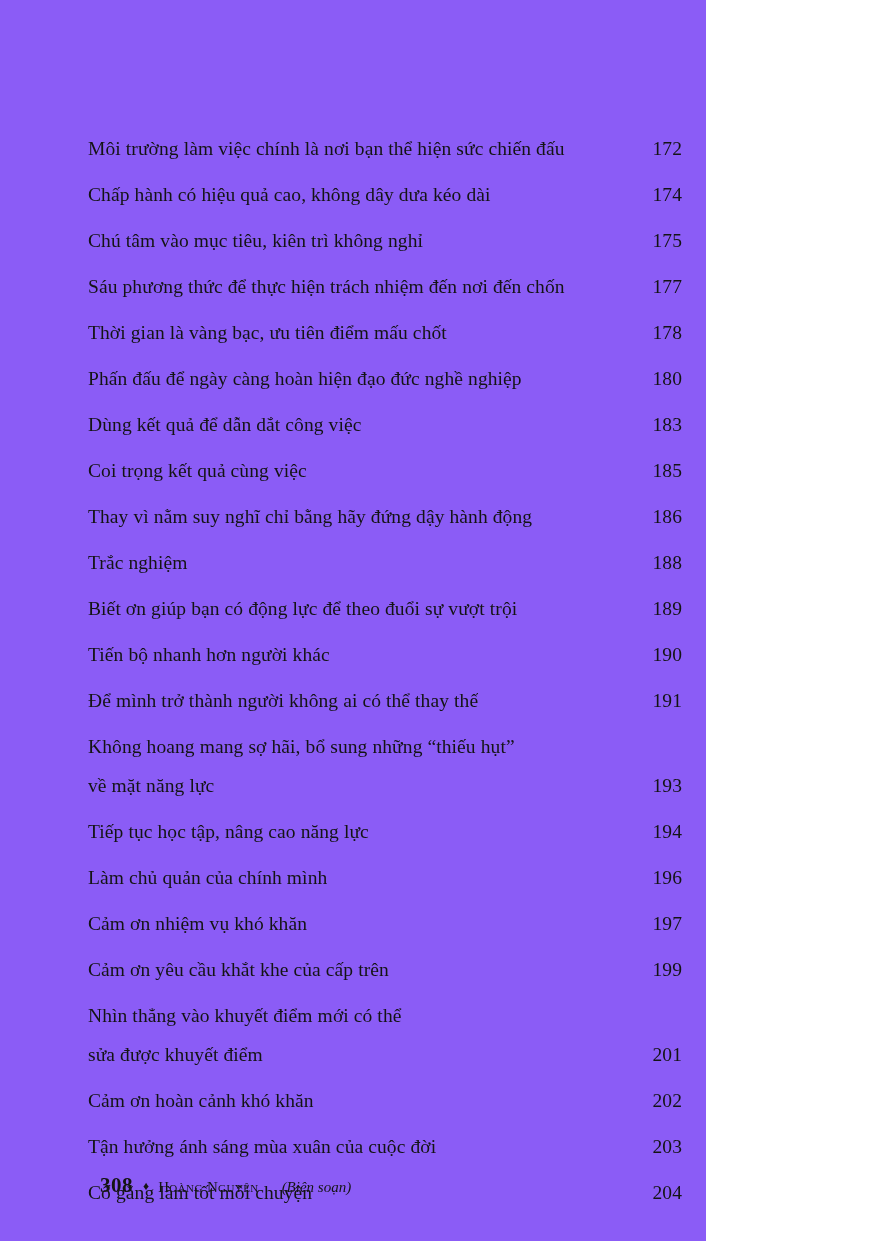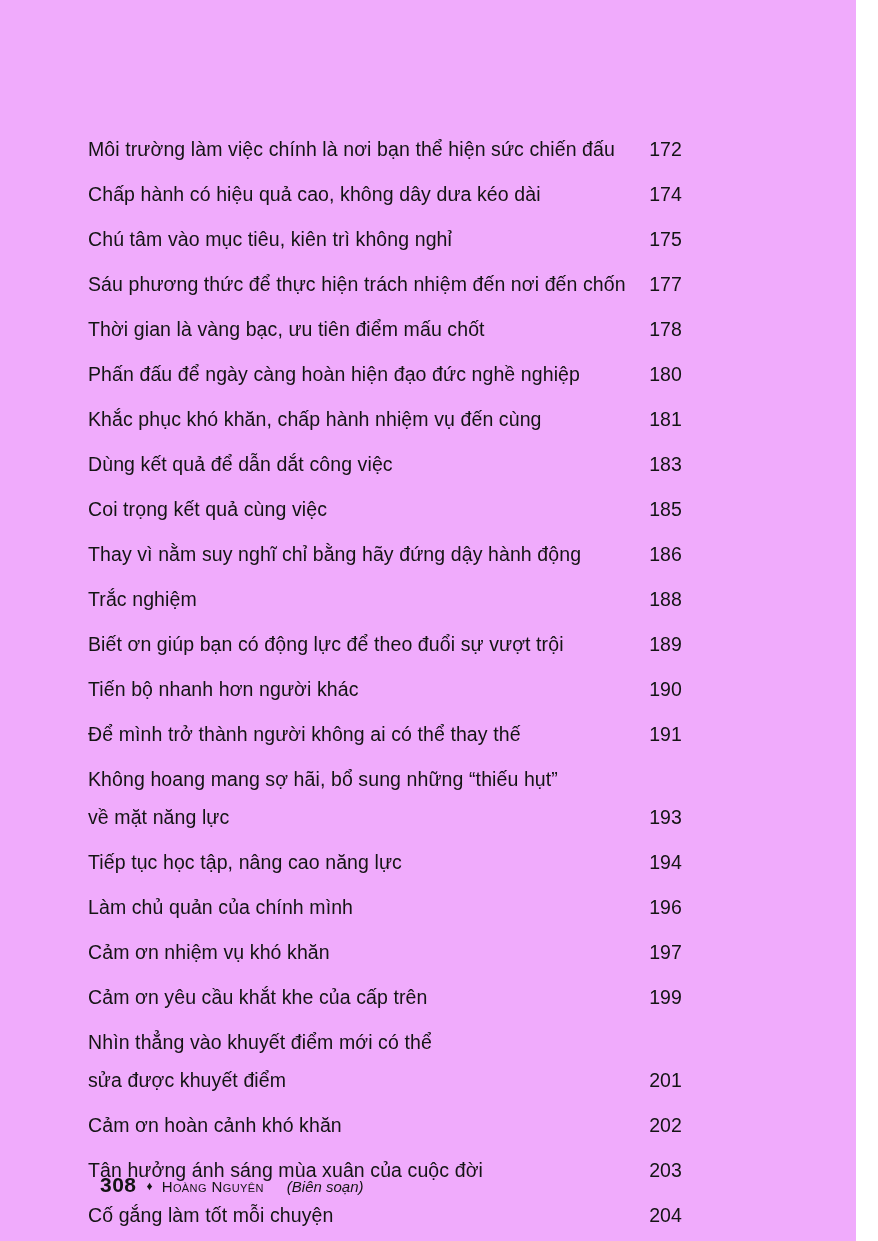--- a/index.html
+++ b/index.html
@@ -2,25 +2,25 @@
 <html><head>
 <meta charset="utf-8">
 <style>
   html, body {
     margin: 0;
     padding: 0;
     background: #ffffff;
   }
   .page {
     position: relative;
-    width: 856px;
+    width: 706px;
     height: 1241px;
-    background: #f0abfc;
+    background: #8b5cf6;
     overflow: hidden;
-    font-family: Liberation Sans, sans-serif;
+    font-family: Liberation Serif, serif;
     color: #141414;
   }
   .toc {
     position: absolute;
     left: 88px;
     top: 134px;
     width: 594px;
   }
   .entry {
     margin-bottom: 7px;
@@ -95,23 +95,20 @@
       <div class="entry">
         <div class="line"><span class="title">Sáu phương thức để thực hiện trách nhiệm đến nơi đến chốn</span><span class="pagenum">177</span></div>
       </div>
       <div class="entry">
         <div class="line"><span class="title">Thời gian là vàng bạc, ưu tiên điểm mấu chốt</span><span class="pagenum">178</span></div>
       </div>
       <div class="entry">
         <div class="line"><span class="title">Phấn đấu để ngày càng hoàn hiện đạo đức nghề nghiệp</span><span class="pagenum">180</span></div>
       </div>
       <div class="entry">
-        <div class="line"><span class="title">Khắc phục khó khăn, chấp hành nhiệm vụ đến cùng</span><span class="pagenum">181</span></div>
-      </div>
-      <div class="entry">
         <div class="line"><span class="title">Dùng kết quả để dẫn dắt công việc</span><span class="pagenum">183</span></div>
       </div>
       <div class="entry">
         <div class="line"><span class="title">Coi trọng kết quả cùng việc</span><span class="pagenum">185</span></div>
       </div>
       <div class="entry">
         <div class="line"><span class="title">Thay vì nằm suy nghĩ chỉ bằng hãy đứng dậy hành động</span><span class="pagenum">186</span></div>
       </div>
       <div class="entry">
         <div class="line"><span class="title">Trắc nghiệm</span><span class="pagenum">188</span></div>

